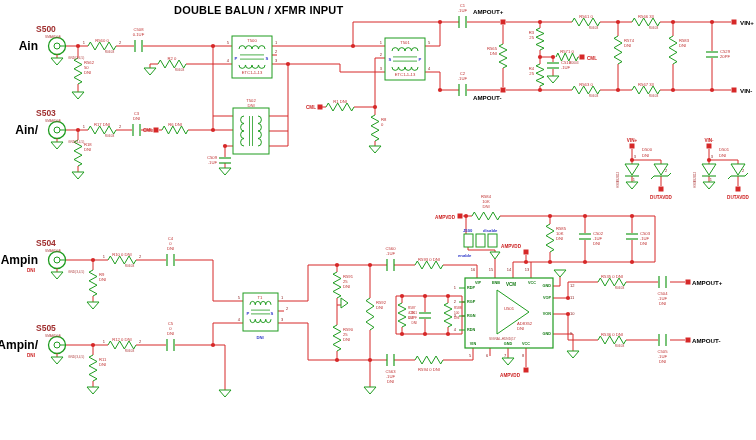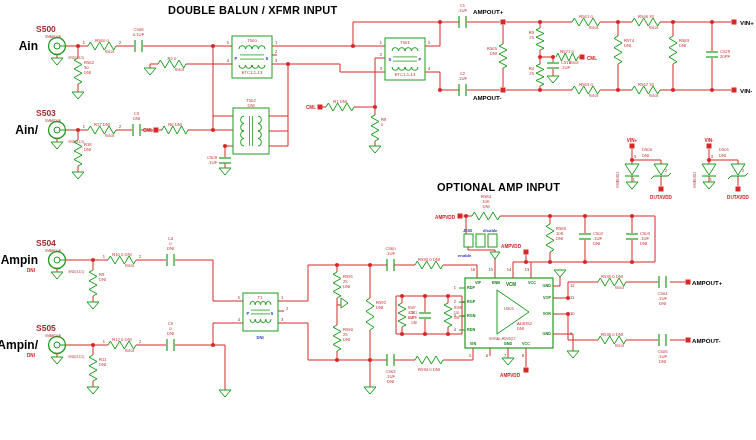--- a/index.html
+++ b/index.html
@@ -15,22 +15,21 @@
   .cref{fill:#a03030;font-size:8.5px;font-weight:bold;}
   .cname{fill:#000;font-size:12px;font-weight:bold;}
   .tiny{fill:#b04040;font-size:3.2px;}
   .gpin{fill:#127a12;font-size:3.8px;font-weight:bold;}
   .gpinbig{fill:#127a12;font-size:4.6px;font-weight:bold;}
 </style>
 </head>
 <body>
 
 <div id="canvas">
-  <div class="title" style="left:168px;top:4px;">DOUBLE BALUN / XFMR INPUT</div>
-  <div class="title" style="left:437px;top:181px;">OPTIONAL AMP INPUT</div>
+  <div class="title" style="left:174px;top:4px;">DOUBLE BALUN / XFMR INPUT</div>
   <svg id="schematic" width="756" height="440" viewBox="0 0 756 440">
       <line x1="66" y1="46" x2="88" y2="46" stroke="#d62828" stroke-width="1"></line>
       <line x1="116" y1="46" x2="134" y2="46" stroke="#d62828" stroke-width="1"></line>
       <line x1="143" y1="46" x2="232" y2="46" stroke="#d62828" stroke-width="1"></line>
       <line x1="78" y1="46" x2="78" y2="58" stroke="#d62828" stroke-width="1"></line>
       <line x1="78" y1="84" x2="78" y2="92" stroke="#d62828" stroke-width="1"></line>
       <line x1="66" y1="130" x2="88" y2="130" stroke="#d62828" stroke-width="1"></line>
       <line x1="116" y1="130" x2="132" y2="130" stroke="#d62828" stroke-width="1"></line>
       <line x1="141" y1="130" x2="153" y2="130" stroke="#d62828" stroke-width="1"></line>
       <line x1="159" y1="130" x2="162" y2="130" stroke="#d62828" stroke-width="1"></line>

